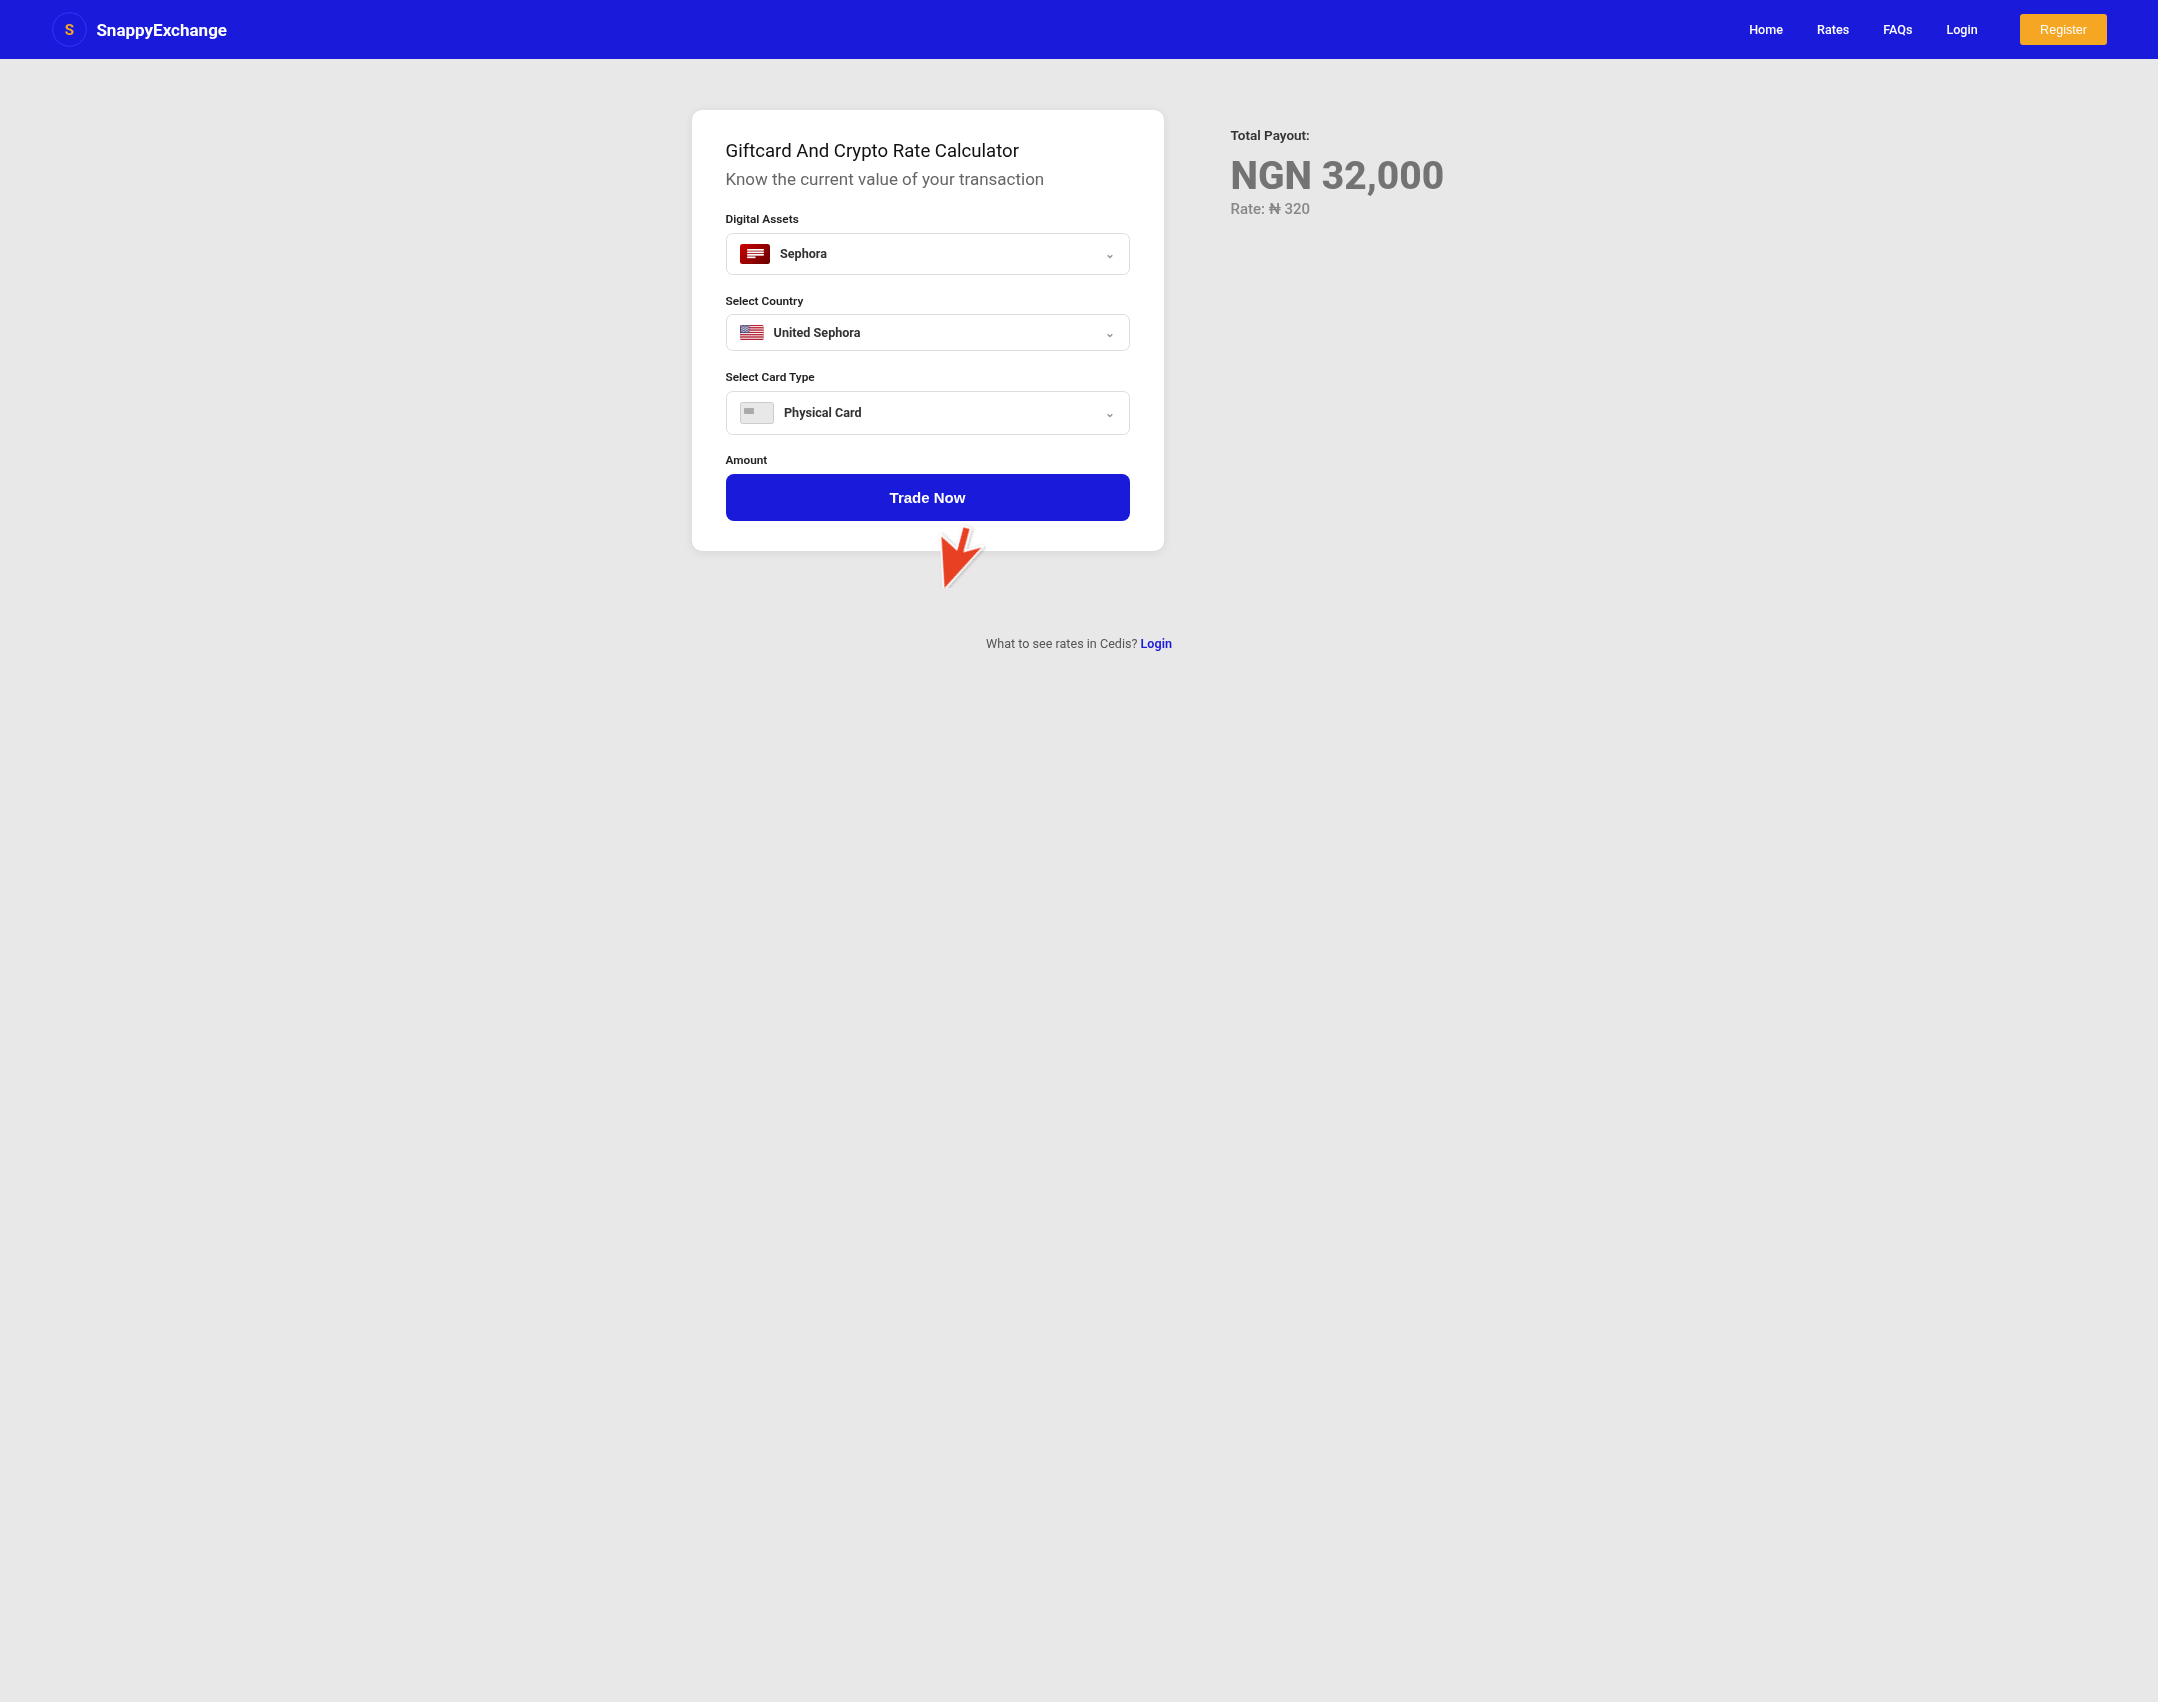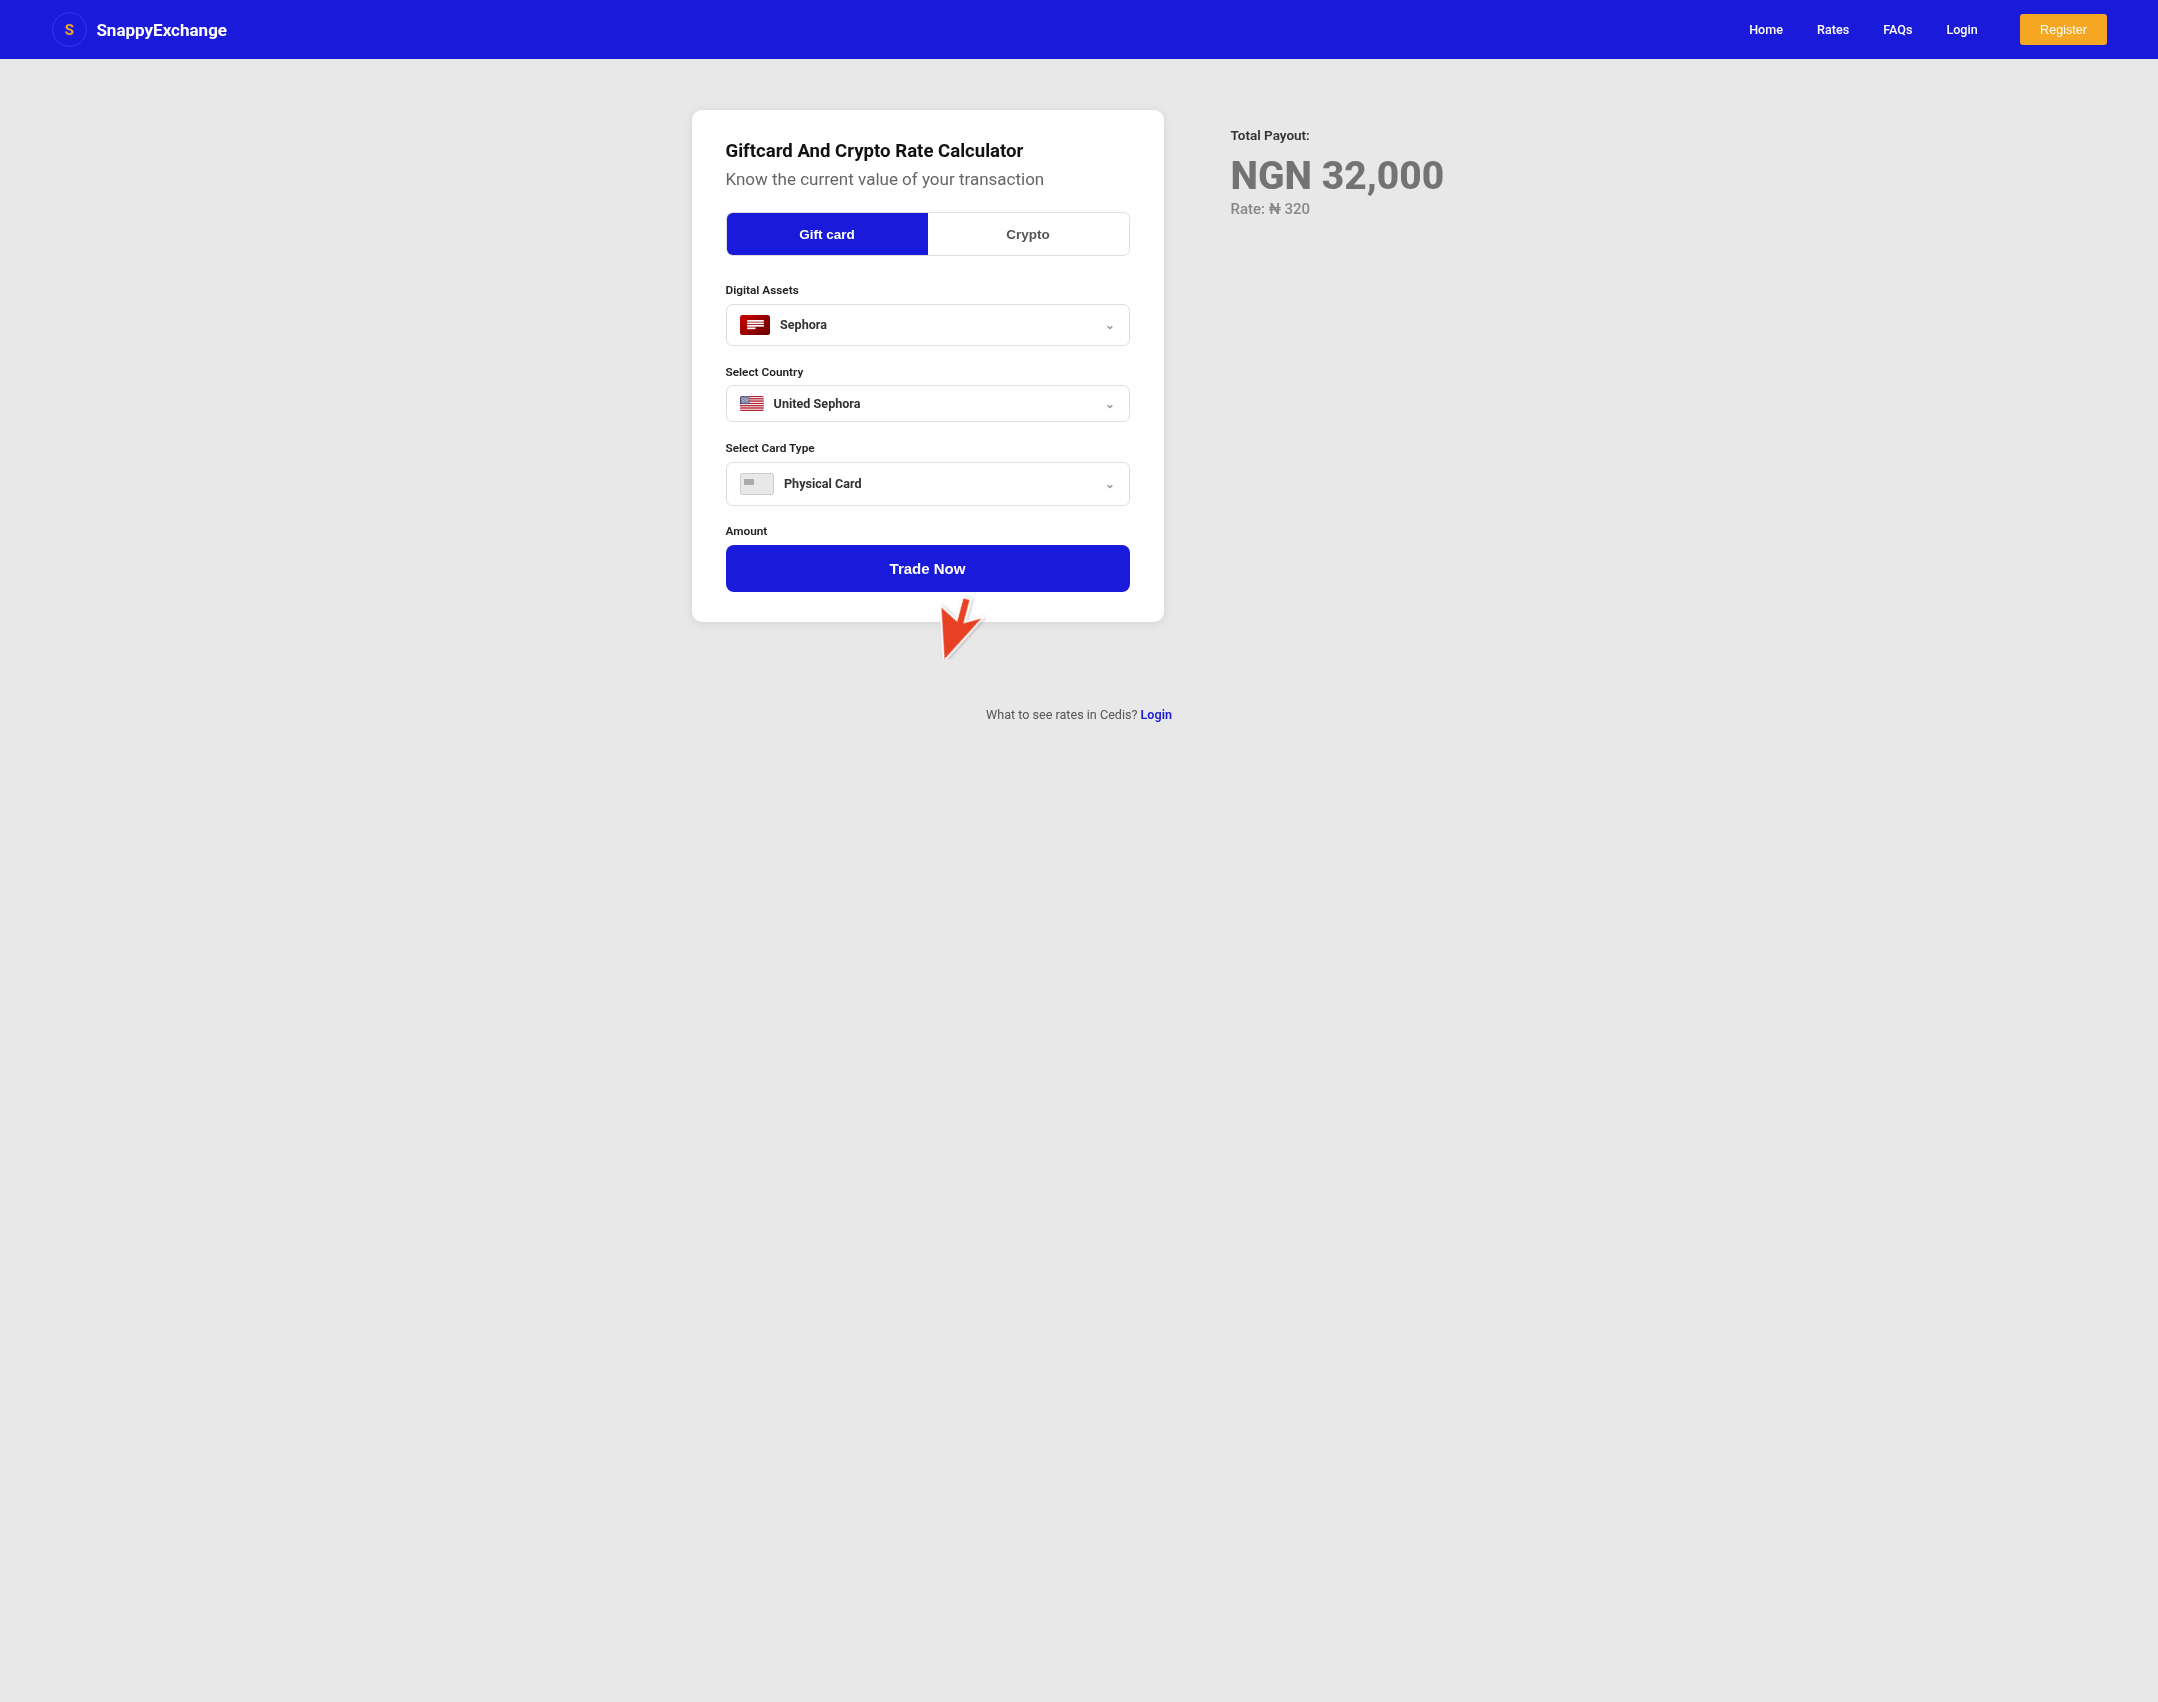--- a/index.html
+++ b/index.html
@@ -70,21 +70,21 @@
     
     .calculator-card {
       background: white;
       border-radius: 10px;
       padding: 30px 34px;
       width: 472px;
       box-shadow: 0 1.7px 10px rgba(0,0,0,0.08);
     }
     .calc-title {
       font-size: 18.6px;
-      font-weight: 700;
+      font-weight: 400;
       color: #111;
       margin-bottom: 6.7px;
     }
     .calc-subtitle {
       font-size: 17px;
       color: #666;
       margin-bottom: 23.6px;
     }
 
     
@@ -286,24 +286,20 @@
     <button class="nav-register-btn">Register</button>
   </div>
 </nav>
 
 <div class="page-content">
 
   <div class="calculator-card">
     <h2 class="calc-title">Giftcard And Crypto Rate Calculator</h2>
     <p class="calc-subtitle">Know the current value of your transaction</p>
 
-    <div class="tab-row">
-      <button class="tab-btn active">Gift card</button>
-      <button class="tab-btn inactive">Crypto</button>
-    </div>
 
     <div>
       <label class="field-label">Digital Assets</label>
       <div class="select-display select-wrapper">
 
         <span class="sephora-icon">
           <svg width="17" height="10" viewBox="0 0 20 12">
             <rect y="0" width="20" height="2" fill="#fff"></rect>
             <rect y="3" width="20" height="2" fill="#fff"></rect>
             <rect y="6" width="20" height="2" fill="#fff"></rect>

